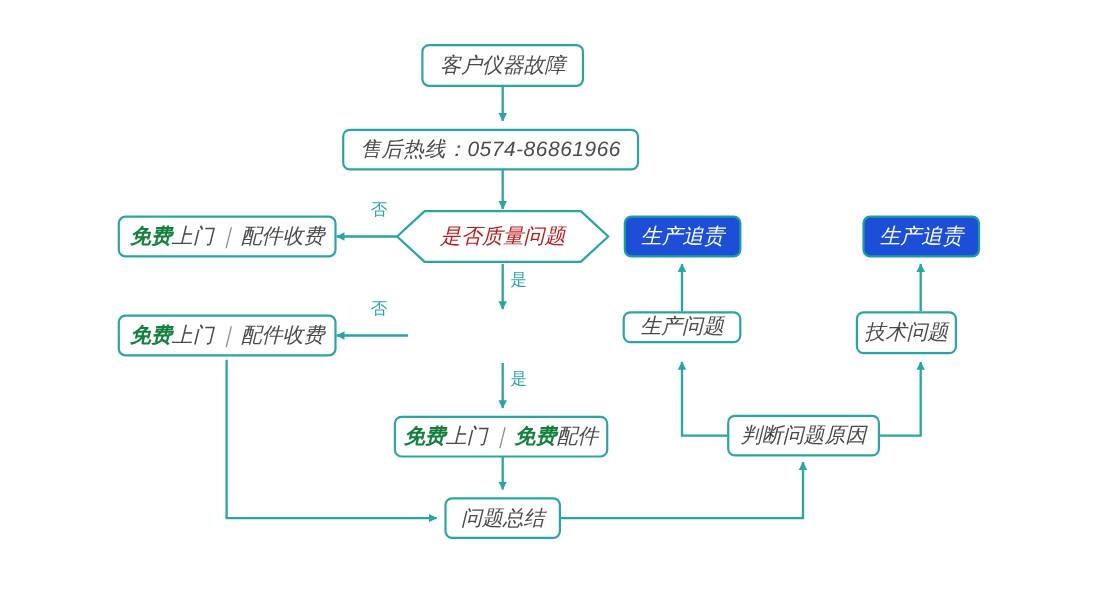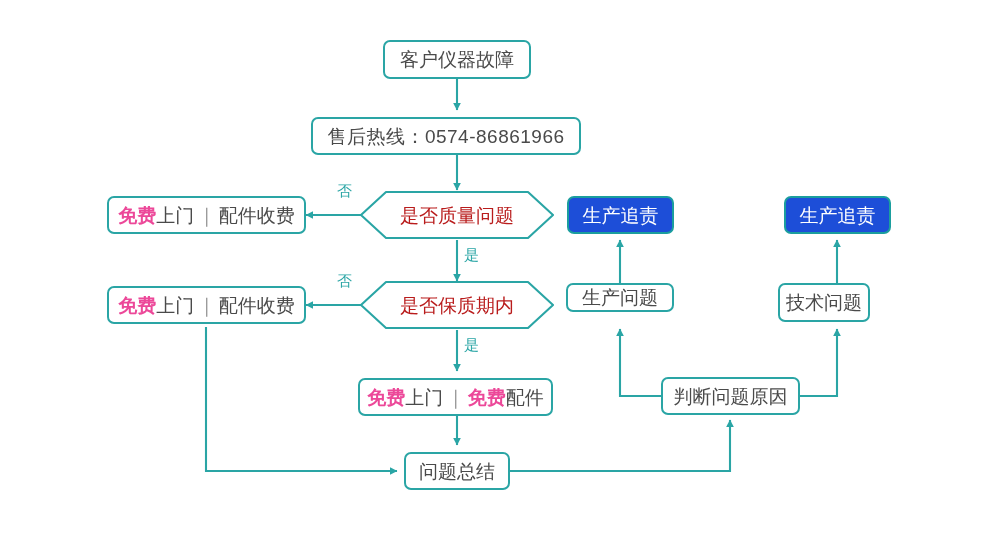--- a/index.html
+++ b/index.html
@@ -28,20 +28,21 @@
     pointer-events: none;
   }
   .node {
     position: absolute;
     box-sizing: border-box;
     display: flex;
     align-items: center;
     justify-content: center;
     white-space: nowrap;
     line-height: 1;
+    font-style: italic;
   }
   .node.box {
     border: 2px solid #2aa5a5;
     border-radius: 7px;
     background: #ffffff;
     color: #4a4a4a;
     font-size: 19px;
   }
   .node.filled {
     border: 2px solid #1b9e9e;
@@ -61,21 +62,21 @@
     left: 0;
     top: 0;
     width: 100%;
     height: 100%;
   }
   .diamond .label {
     position: relative;
     z-index: 2;
   }
   .hl {
-    color: #ec4899;
+    color: #15803d;
     font-weight: bold;
   }
   .sep {
     color: #8a8a8a;
     padding: 0 3px;
   }
   .edge-label {
     position: absolute;
     color: #2aa5a5;
     font-size: 15px;
@@ -135,26 +136,20 @@
     <span class="label num">售后热线：0574-86861966</span>
   </div>
 
   <div class="node diamond" style="left:358px; top:189px; width:198px; height:52px;">
     <svg class="diamond-shape" viewBox="0 0 198 52" preserveAspectRatio="none" xmlns="http://www.w3.org/2000/svg">
       <path d="M3,26 L28,3 L170,3 L195,26 L170,49 L28,49 Z" fill="#ffffff" stroke="#2aa5a5" stroke-width="2.1" stroke-linejoin="round"></path>
     </svg>
     <span class="label">是否质量问题</span>
   </div>
 
-  <div class="node diamond" style="left:358px; top:279px; width:198px; height:52px;">
-    <svg class="diamond-shape" viewBox="0 0 198 52" preserveAspectRatio="none" xmlns="http://www.w3.org/2000/svg">
-      <path d="M3,26 L28,3 L170,3 L195,26 L170,49 L28,49 Z" fill="#ffffff" stroke="#2aa5a5" stroke-width="2.1" stroke-linejoin="round"></path>
-    </svg>
-    <span class="label">是否保质期内</span>
-  </div>
 
   <div class="node box" style="left:107px; top:196px; width:199px; height:38px;">
     <span class="hl">免费</span>
       <span>上门</span>
       <span class="sep">｜</span>
       <span>配件收费</span>
   </div>
 
   <div class="node box" style="left:107px; top:286px; width:199px; height:38px;">
     <span class="hl">免费</span>

